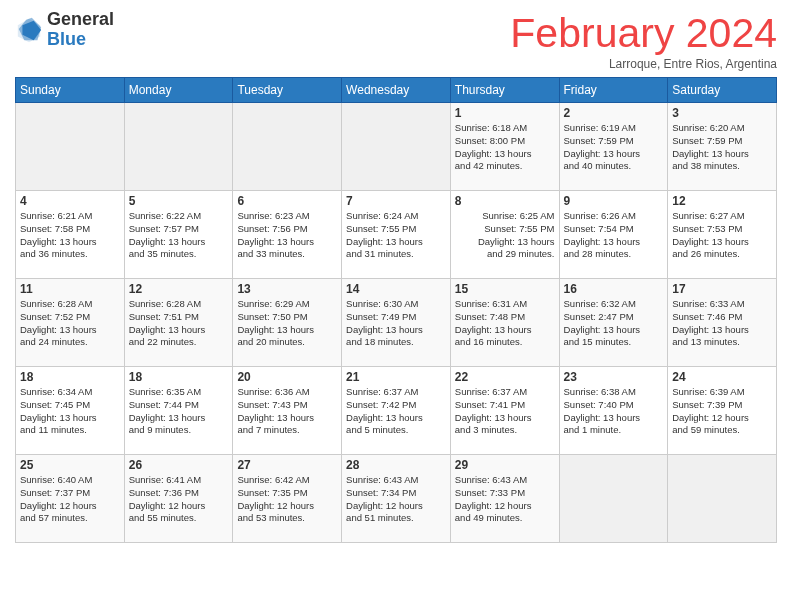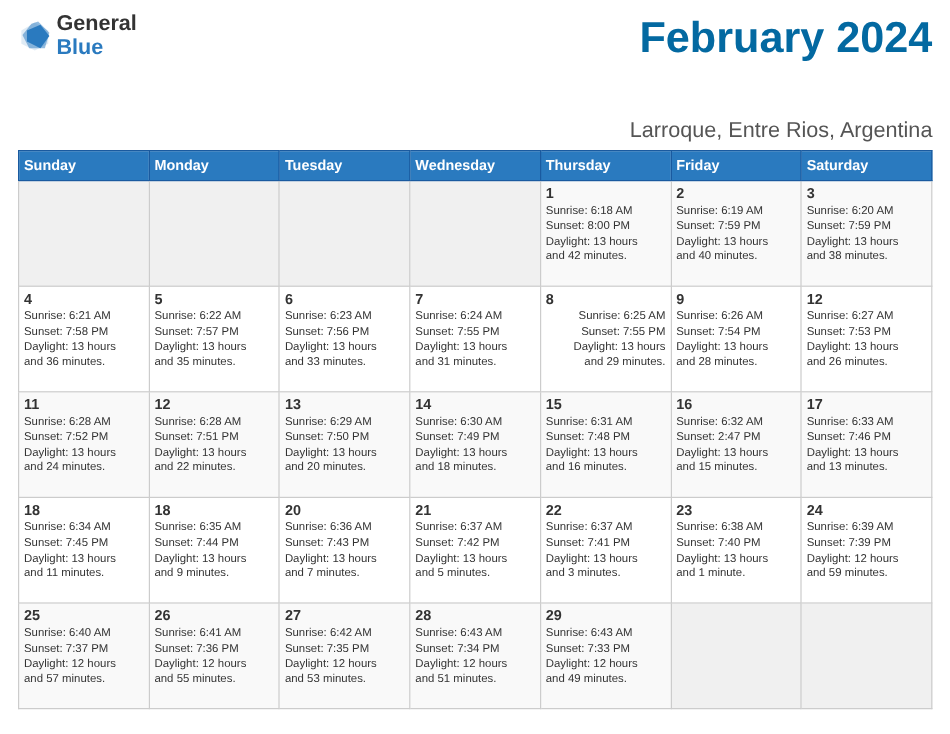--- a/index.html
+++ b/index.html
@@ -35,39 +35,38 @@
     .logo-general { color: #333; }
     .logo-blue { color: #2a7abf; }
     .logo-icon {
       width: 28px;
       height: 28px;
     }
     .title-block {
       text-align: right;
     }
     .calendar-title {
-      font-size: 36px;
-      font-weight: bold;
-      color: #0369a1;
+      font-size: 41px;
+      font-weight: normal;
+      color: #ef4444;
     }
     .calendar-subtitle {
-      font-size: 18px;
+      font-size: 12px;
       color: #555;
-      margin-top: 46px;
     }
     table {
       width: 100%;
       border-collapse: collapse;
       table-layout: fixed;
     }
     thead tr th {
       background-color: #2a7abf;
       color: #fff;
       font-size: 12px;
-      font-weight: bold;
+      font-weight: normal;
       padding: 5px 4px;
       text-align: left;
       border: 1px solid #1a5a9f;
     }
     tbody tr td {
       border: 1px solid #ccc;
       vertical-align: top;
       padding: 3px 4px;
       height: 88px;
       font-size: 10px;

